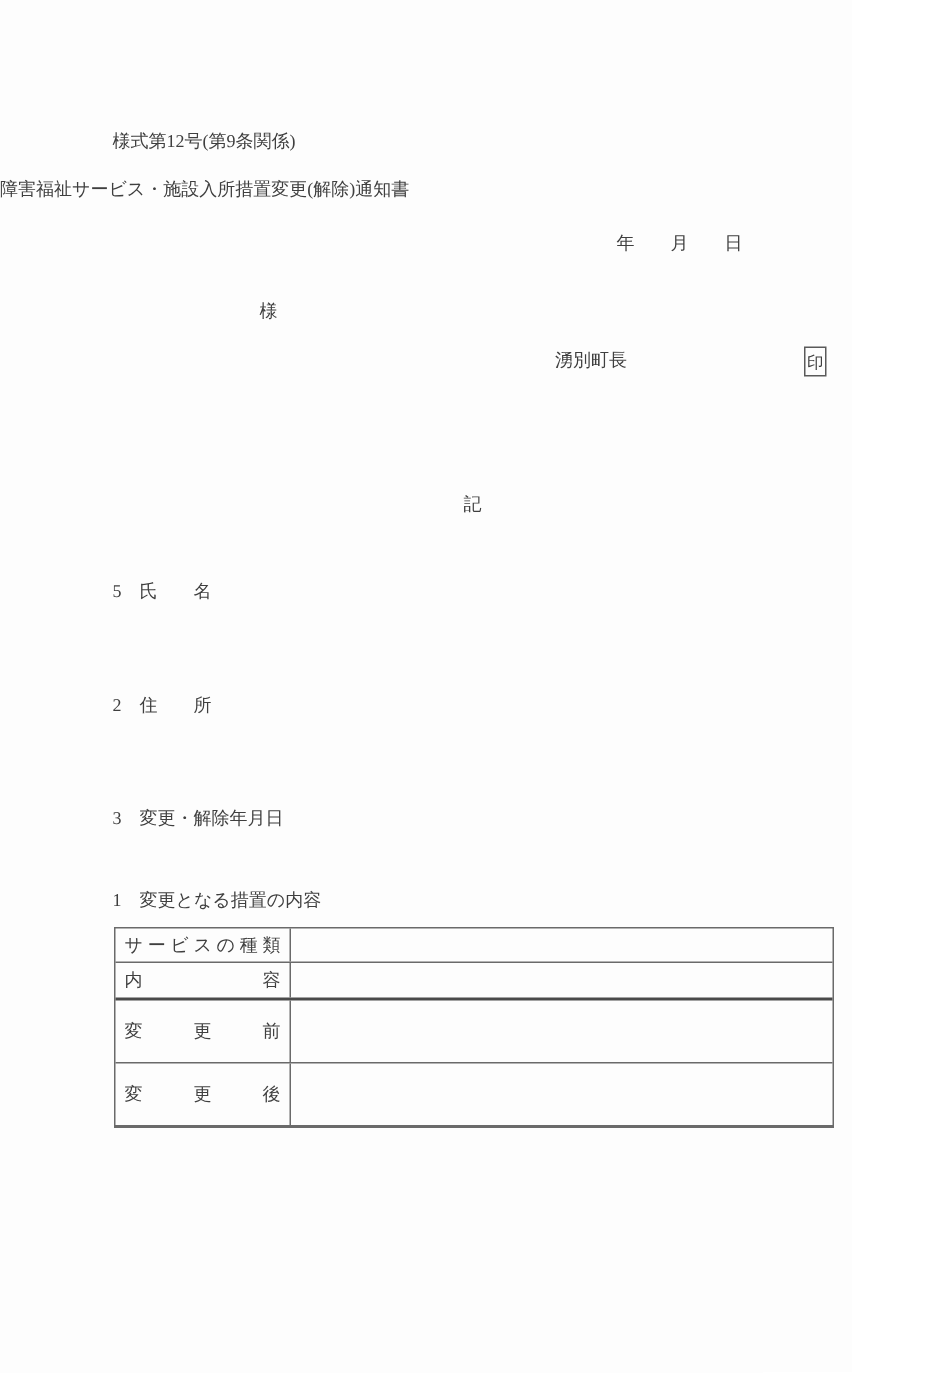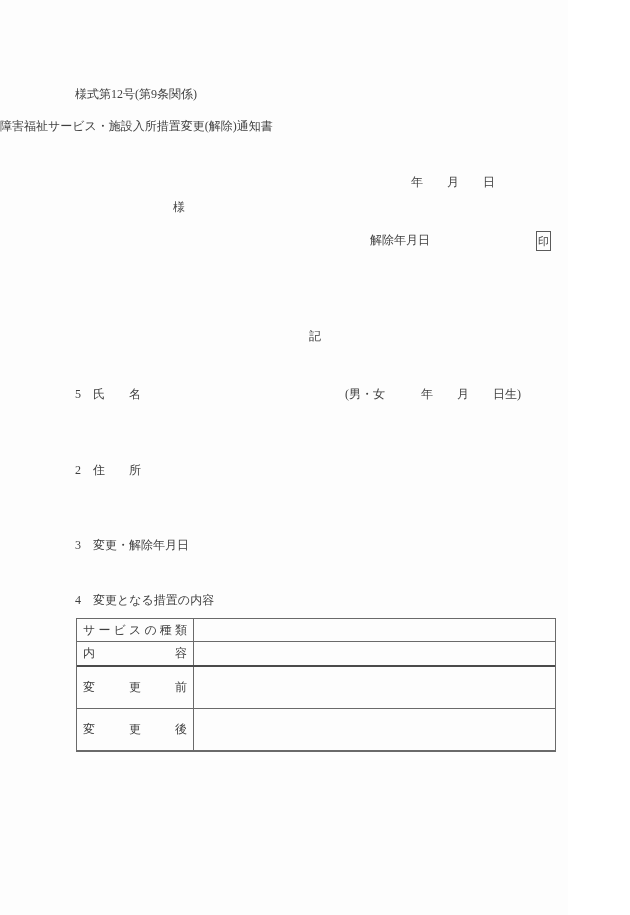--- a/index.html
+++ b/index.html
@@ -11,21 +11,21 @@
     font-family: "Liberation Serif", "DejaVu Serif", serif;
     color: #3f3f3f;
     font-size: 12px;
     letter-spacing: 0;
     overflow: hidden;
   }
   .abs { position: absolute; white-space: nowrap; }
 
   .form-number { left: 75px; top: 86px; }
   .doc-title   { left: 0; top: 118px; width: 630px; text-align: left; }
-  .date-line   { top: 174px; right: 73px; text-align: right; }
+  .date-line   { top: 154px; right: 73px; text-align: right; }
   .addressee   { left: 173px; top: 199px; }
   .sender      { left: 370px; top: 232px; }
   .seal-box {
     left: 536px; top: 231px;
     width: 15px; height: 20px;
     border: 1px solid #5a5a5a;
     display: flex; align-items: center; justify-content: center;
     font-size: 11px;
     box-sizing: border-box;
   }
@@ -77,37 +77,36 @@
 <div class="page">
 
   <div class="abs form-number">様式第12号(第9条関係)</div>
 
   <div class="abs doc-title">障害福祉サービス・施設入所措置変更(解除)通知書</div>
 
   <div class="abs date-line">年　　月　　日</div>
 
   <div class="abs addressee">様</div>
 
-  <div class="abs sender">解除年月日</div>
+  <div class="abs sender">湧別町長</div>
 
   <div class="abs seal-box">
     <span>印</span>
   </div>
 
 
   <div class="abs ki">記</div>
 
   <div class="abs item1">5　氏　　名</div>
-  <div class="abs item1-note">(男・女　　　年　　月　　日生)</div>
 
   <div class="abs item2">2　住　　所</div>
 
   <div class="abs item3">3　変更・解除年月日</div>
 
-  <div class="abs item4">4　変更となる措置の内容</div>
+  <div class="abs item4">1　変更となる措置の内容</div>
 
   <div class="abs m-table">
     <div class="t-row r1">
       <div class="t-label">
           <span>サ</span>
           <span>ー</span>
           <span>ビ</span>
           <span>ス</span>
           <span>の</span>
           <span>種</span>

